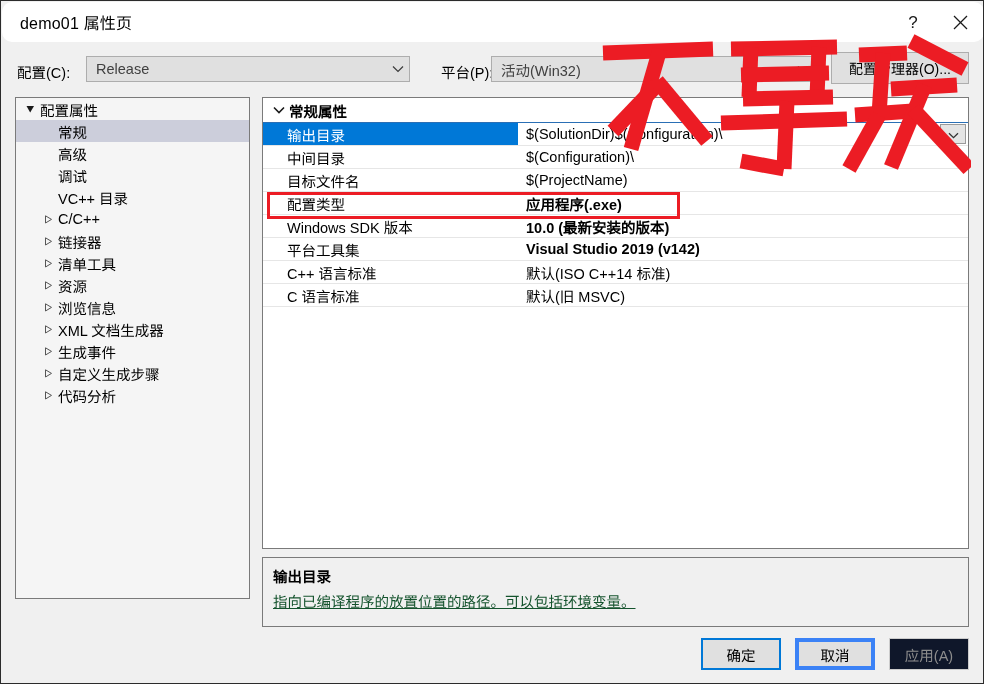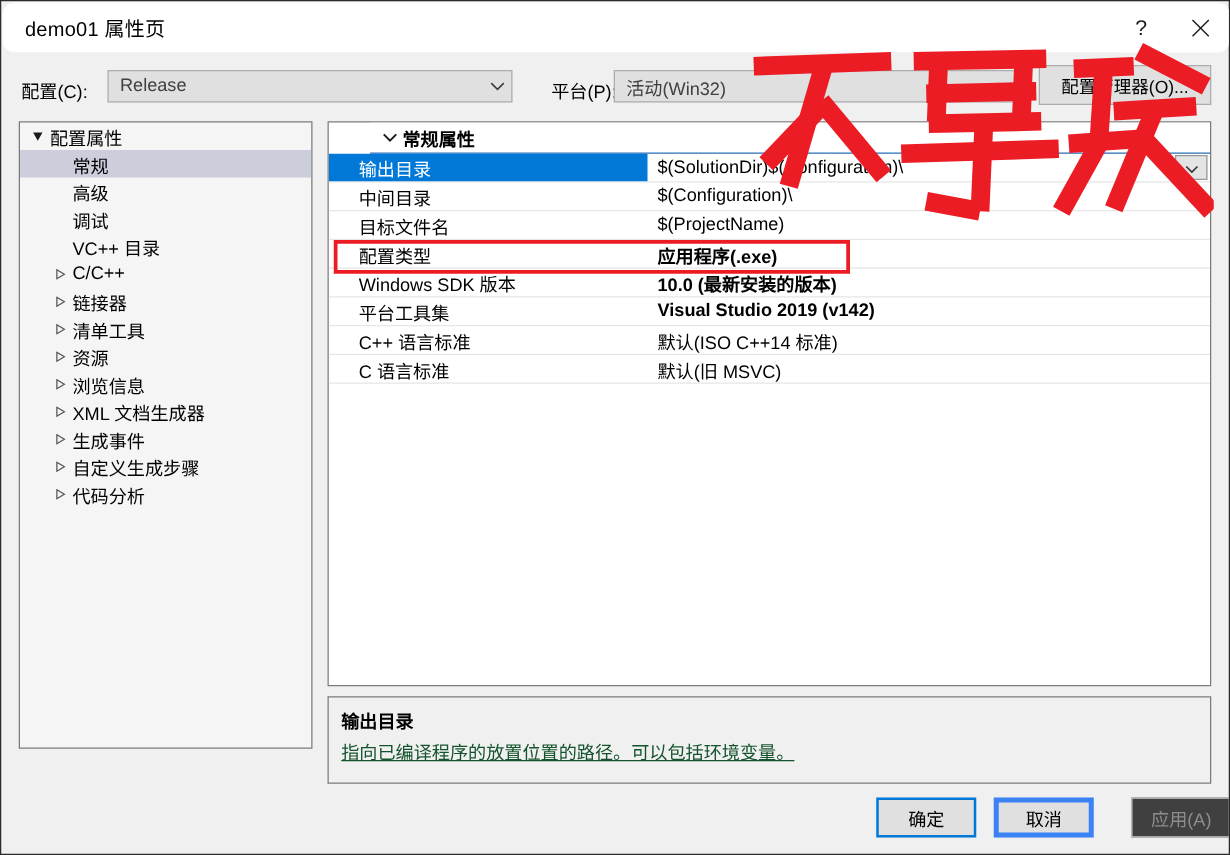--- a/index.html
+++ b/index.html
@@ -178,21 +178,20 @@
     position: relative;
     height: 24px;
     display: flex;
     align-items: center;
     font-weight: bold;
     font-size: 14.5px;
     padding-left: 6px;
     background: #ffffff;
     border-bottom: 1px solid #2a6fb5;
     cursor: default;
-    margin-left: 33px;
   }
   .group-header .chev {
     width: 20px;
     flex: 0 0 auto;
     display: flex;
     align-items: center;
     justify-content: center;
   }
 
   .prop-row {
@@ -279,23 +278,22 @@
     border: 4px solid #3b82f6;
     cursor: default;
     white-space: nowrap;
   }
   .btn.primary {
     background: #e0e0e0;
     border: 2px solid #0078d7;
   }
   .btn.disabled {
     color: #8d8d8d;
-    background: #404040;
+    background: #0f172a;
     border: 1px solid #ccc;
-    margin-left: 16px;
   }
   #btn-ok { left: 700px; top: 637px; }
   #btn-cancel { left: 794px; top: 637px; }
   #btn-apply { left: 888px; top: 637px; }
 
   
   .annot-layer {
     position: absolute;
     left: 0; top: 0;
     width: 984px; height: 684px;

